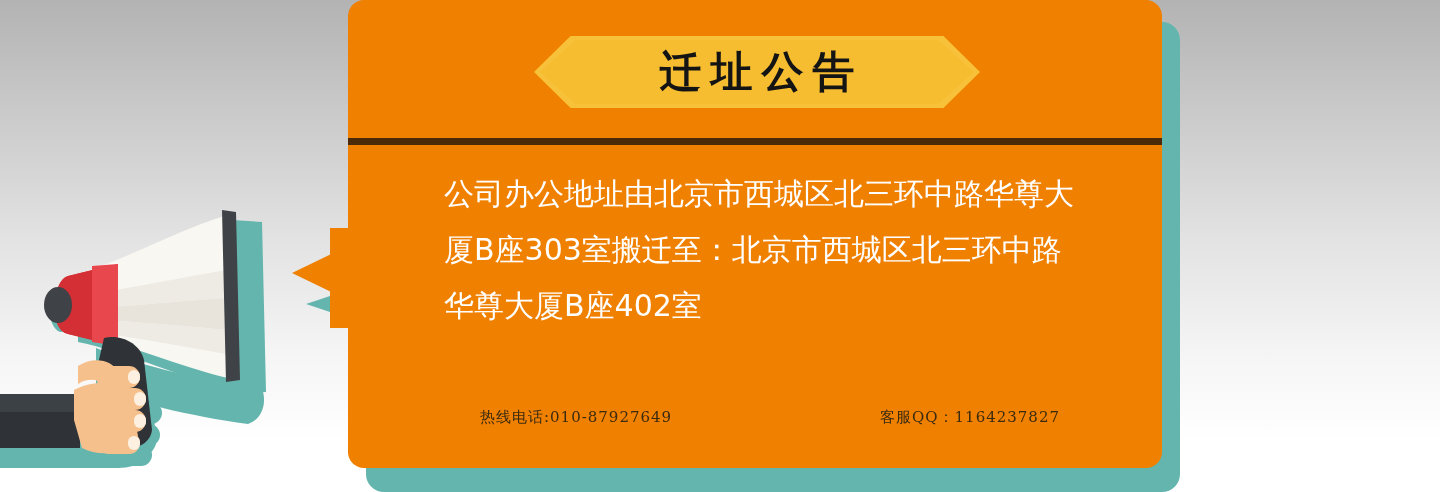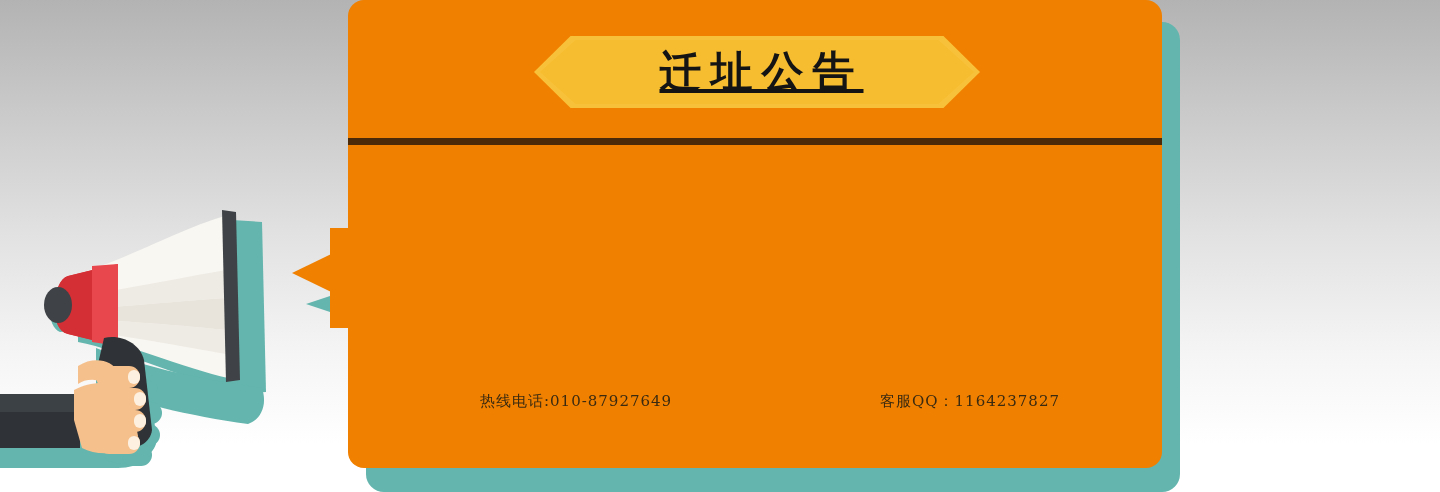--- a/index.html
+++ b/index.html
@@ -103,21 +103,20 @@
     display: flex;
     align-items: center;
     justify-content: center;
     font-family: "DejaVu Sans", "Liberation Sans", sans-serif;
     font-size: 42px;
     font-weight: bold;
     letter-spacing: 9px;
     text-indent: 9px;
     color: #141414;
     white-space: nowrap;
-    text-decoration: underline;
   }
 
   
   .divider {
     position: absolute;
     left: 348px;
     top: 138px;
     width: 814px;
     height: 7px;
     background: #4a2a08;
@@ -133,21 +132,21 @@
     font-size: 30px;
     line-height: 56px;
     color: #ffffff;
     letter-spacing: 0px;
   }
 
   
   .footer {
     position: absolute;
     left: 480px;
-    top: 392px;
+    top: 408px;
     width: 580px;
     display: flex;
     justify-content: space-between;
     align-items: center;
     font-family: "DejaVu Serif", "Liberation Serif", serif;
     font-size: 15px;
     letter-spacing: 1px;
     color: #3a2a10;
     white-space: nowrap;
   }
@@ -174,20 +173,21 @@
 
   <div class="card"></div>
   <div class="tail-fill"></div>
 
   <div class="ribbon"></div>
   <div class="ribbon-inner"></div>
   <div class="ribbon-title">迁址公告</div>
 
   <div class="divider"></div>
 
+  <div class="body-text">公司办公地址由北京市西城区北三环中路华尊大厦B座303室搬迁至：北京市西城区北三环中路华尊大厦B座402室</div>
 
   <div class="footer">
     <span>热线电话:010-87927649</span>
     <span>客服QQ：1164237827</span>
   </div>
 
   <svg class="megaphone" viewBox="0 0 340 312">
 
     <g>
       <path d="M232 40 L262 42 L266 212 L236 214 Z" fill="#63b5ad"></path>

